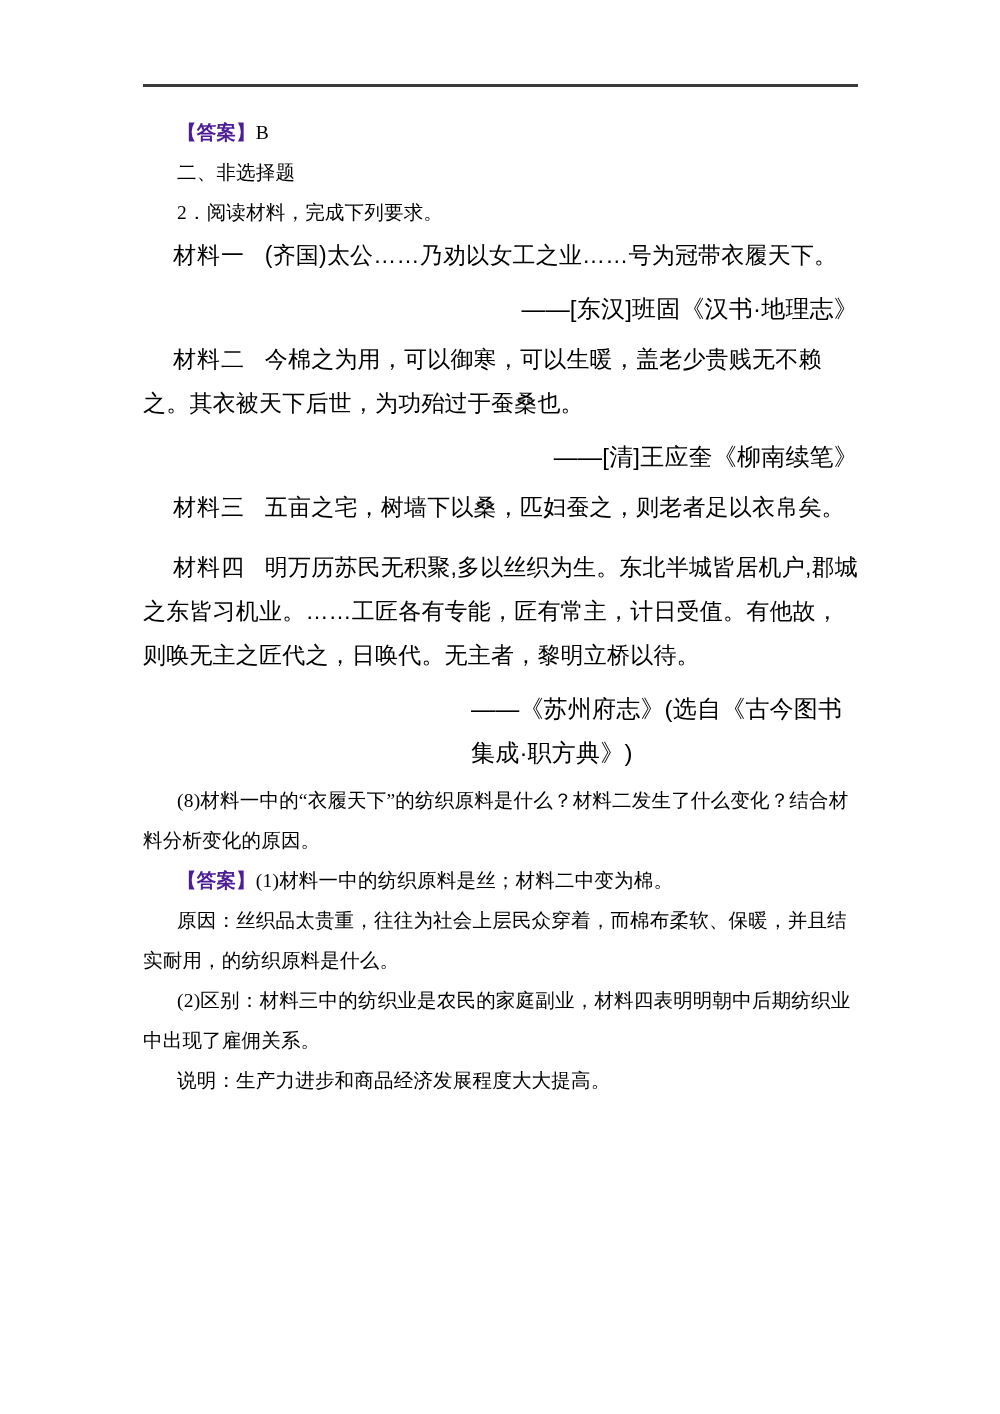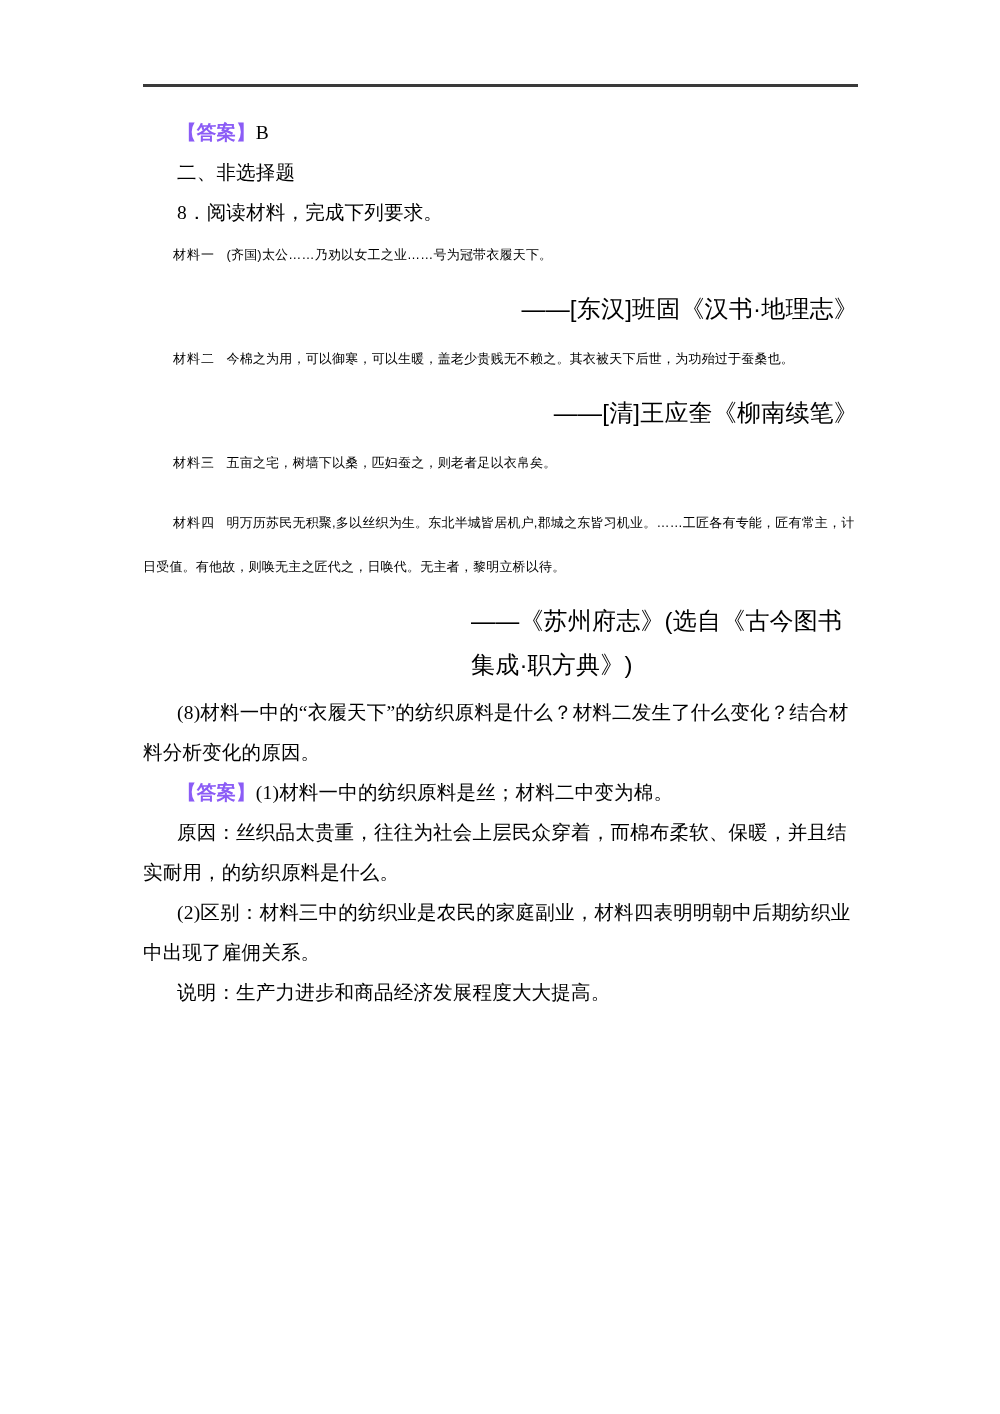--- a/index.html
+++ b/index.html
@@ -51,33 +51,33 @@
   }
 
   
   .serif {
     font-family: "Liberation Serif", "DejaVu Serif", serif;
   }
 
   
   .sans {
     font-family: "Liberation Sans", "DejaVu Sans", sans-serif;
-    font-size: 13px;
+    font-size: 23px;
     line-height: 44px;
   }
 
   .indent {
     text-indent: 34px;
   }
   .indent-sm {
     text-indent: 30px;
   }
 
   .answer-tag {
-    color: #8b5cf6;
+    color: #4c1d95;
     font-weight: bold;
     font-family: "Liberation Serif", "DejaVu Serif", serif;
   }
 
   .cite {
     text-align: right;
     font-family: "Liberation Sans", "DejaVu Sans", sans-serif;
     font-size: 24px;
     line-height: 44px;
   }
@@ -100,21 +100,21 @@
   <div class="content">
 
     <div class="rule"></div>
 
     <p class="line serif indent">
       <span class="answer-tag">【答案】</span><span>B</span>
     </p>
 
     <p class="line serif indent">二、非选择题</p>
 
-    <p class="line serif indent">8．阅读材料，完成下列要求。</p>
+    <p class="line serif indent">2．阅读材料，完成下列要求。</p>
 
     <p class="line sans indent-sm">
       <span class="mat-label">材料一</span>&nbsp;&nbsp;&nbsp;<span>(齐国)太公……乃劝以女工之业……号为冠带衣履天下。</span>
     </p>
     <div class="gap-md"></div>
     <p class="line cite cite-inset-1">——[东汉]班固《汉书·地理志》</p>
 
     <div class="gap-sm"></div>
 
     <p class="line sans indent-sm">

